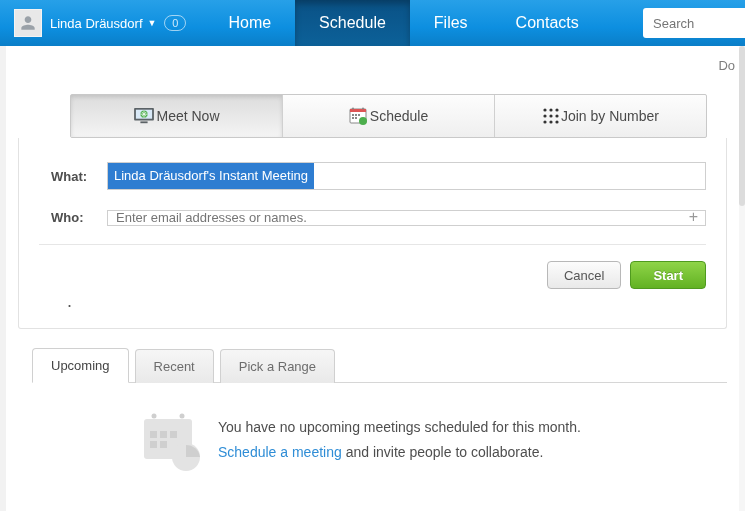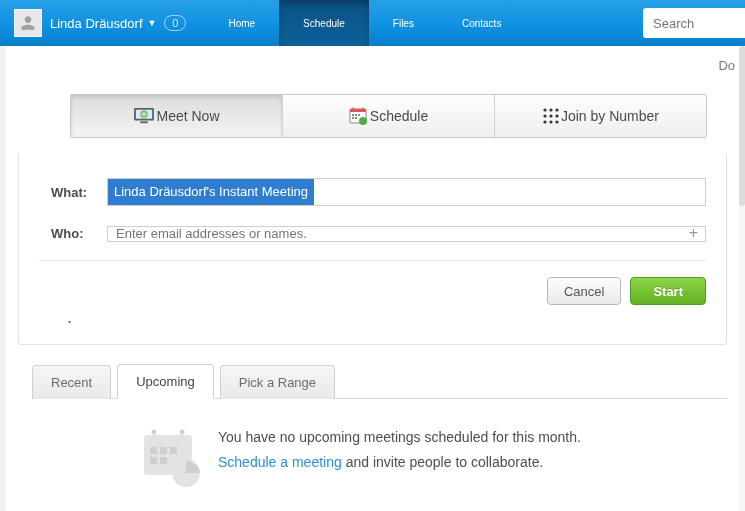--- a/index.html
+++ b/index.html
@@ -31,21 +31,21 @@
     border: 1px solid rgba(255,255,255,0.6);
     border-radius: 8px;
     font-size: 11px;
     color: #cfe9fb;
     margin-left: 8px;
     padding: 0 5px;
   }
   .nav { display: flex; height: 100%; margin-left: 18px; }
   .nav-item {
     padding: 8px 24px; display: flex; align-items: center;
-    color: #fff; cursor: pointer; font-size: 10px;
+    color: #fff; cursor: pointer; font-size: 16px;
     height: 100%;
   }
   .nav-item.active {
     background: linear-gradient(to bottom, #0a5185 0%, #0c6199 100%);
     box-shadow: inset 0 4px 6px rgba(0,0,0,0.25);
   }
   .search-box {
     margin-left: auto; margin-right: 0;
     background: #fff;
     height: 30px;
@@ -79,21 +79,21 @@
     cursor: pointer;
   }
   .tabs-bar .tab:last-child { border-right: none; justify-content: center; }
   .tabs-bar .tab.active {
     background: linear-gradient(to bottom, #dcdcdc, #f4f4f4);
     box-shadow: inset 0 2px 4px rgba(0,0,0,0.12);
   }
   .tab .ticon { display: inline-flex; }
 
   .panel {
-    margin: 16px 18px;
+    margin: 0 18px;
     border: 1px solid #e2e2e2;
     border-top: none;
     border-radius: 0 0 3px 3px;
     padding: 24px 20px 16px 20px;
   }
   .form-row { display: flex; align-items: center; margin-bottom: 18px; }
   .form-label { width: 68px; font-size: 13px; font-weight: bold; color: #4e4e4e; padding-left: 12px; }
   .text-input {
     flex: 1; height: 28px; border: 1px solid #cfcfcf;
     padding: 0 8px; font-size: 13px; color: #333;
@@ -147,20 +147,21 @@
   }
   .ltab.active {
     background: #fff;
     color: #444;
     border-bottom: 1px solid #fff;
   }
 
   .empty-state {
     display: flex; gap: 22px;
     margin: 26px 0 0 140px;
+    align-items: flex-end;
   }
   .empty-text { font-size: 14px; color: #4e4e4e; line-height: 1.8; }
   .empty-text a { color: #2f8dd6; text-decoration: none; cursor: pointer; }
 
   
   .cal-icon { width: 56px; height: 56px; position: relative; }
 
   
   .vscroll { position: absolute; right: 0; top: 46px; bottom: 0; width: 6px; background: #f6f6f6; }
   .vscroll .handle { position: absolute; left: 0; right: 0; top: 0; height: 160px; background: #dcdcdc; border-radius: 3px; }
@@ -279,22 +280,22 @@
   </div>
   <div class="divider"></div>
   <div class="actions">
     <button class="btn">Cancel</button>
     <button class="btn primary">Start</button>
   </div>
   <div class="dot">.</div>
 </div>
 
 <div class="lower-tabs">
+  <div class="ltab active">Upcoming</div>
   <div class="ltab">Recent</div>
-  <div class="ltab active">Upcoming</div>
   <div class="ltab">Pick a Range</div>
 </div>
 
 <div class="empty-state">
   <div class="cal-icon">
     <svg width="70" height="70" viewBox="0 0 70 70">
       <rect x="4" y="10" width="48" height="40" rx="3" fill="#e3e3e3"></rect>
       <circle cx="14" cy="7" r="2.5" fill="#cfcfcf"></circle>
         <circle cx="42" cy="7" r="2.5" fill="#cfcfcf"></circle>
       <g fill="#cfcfcf">

